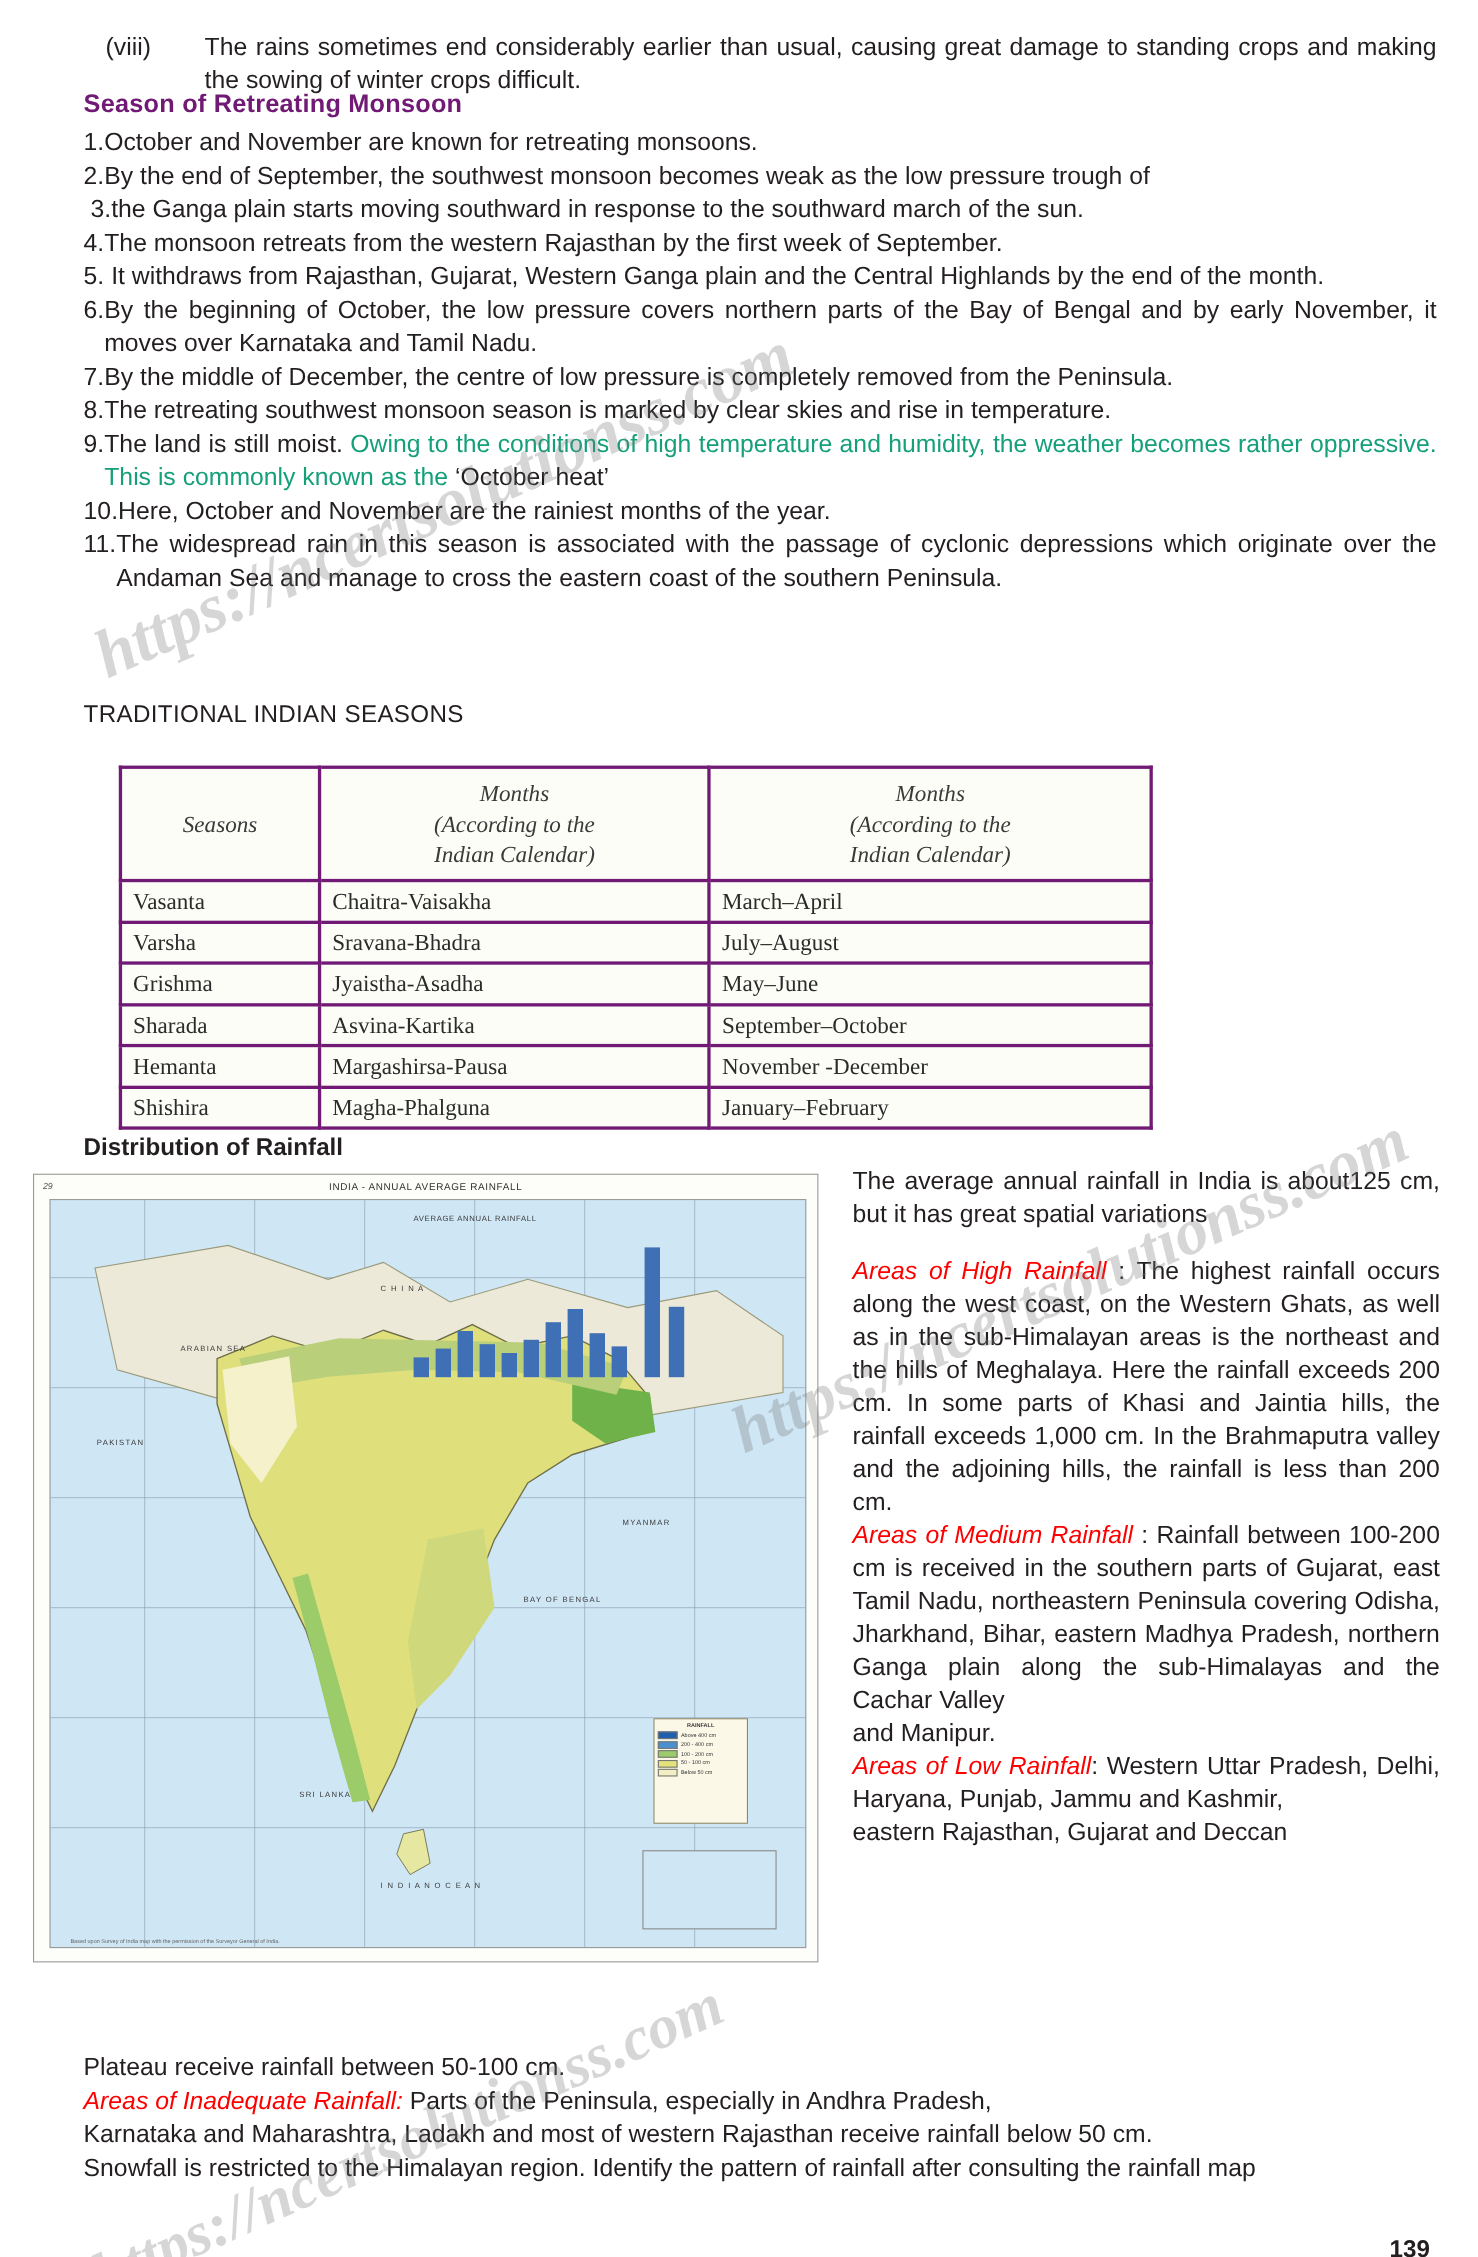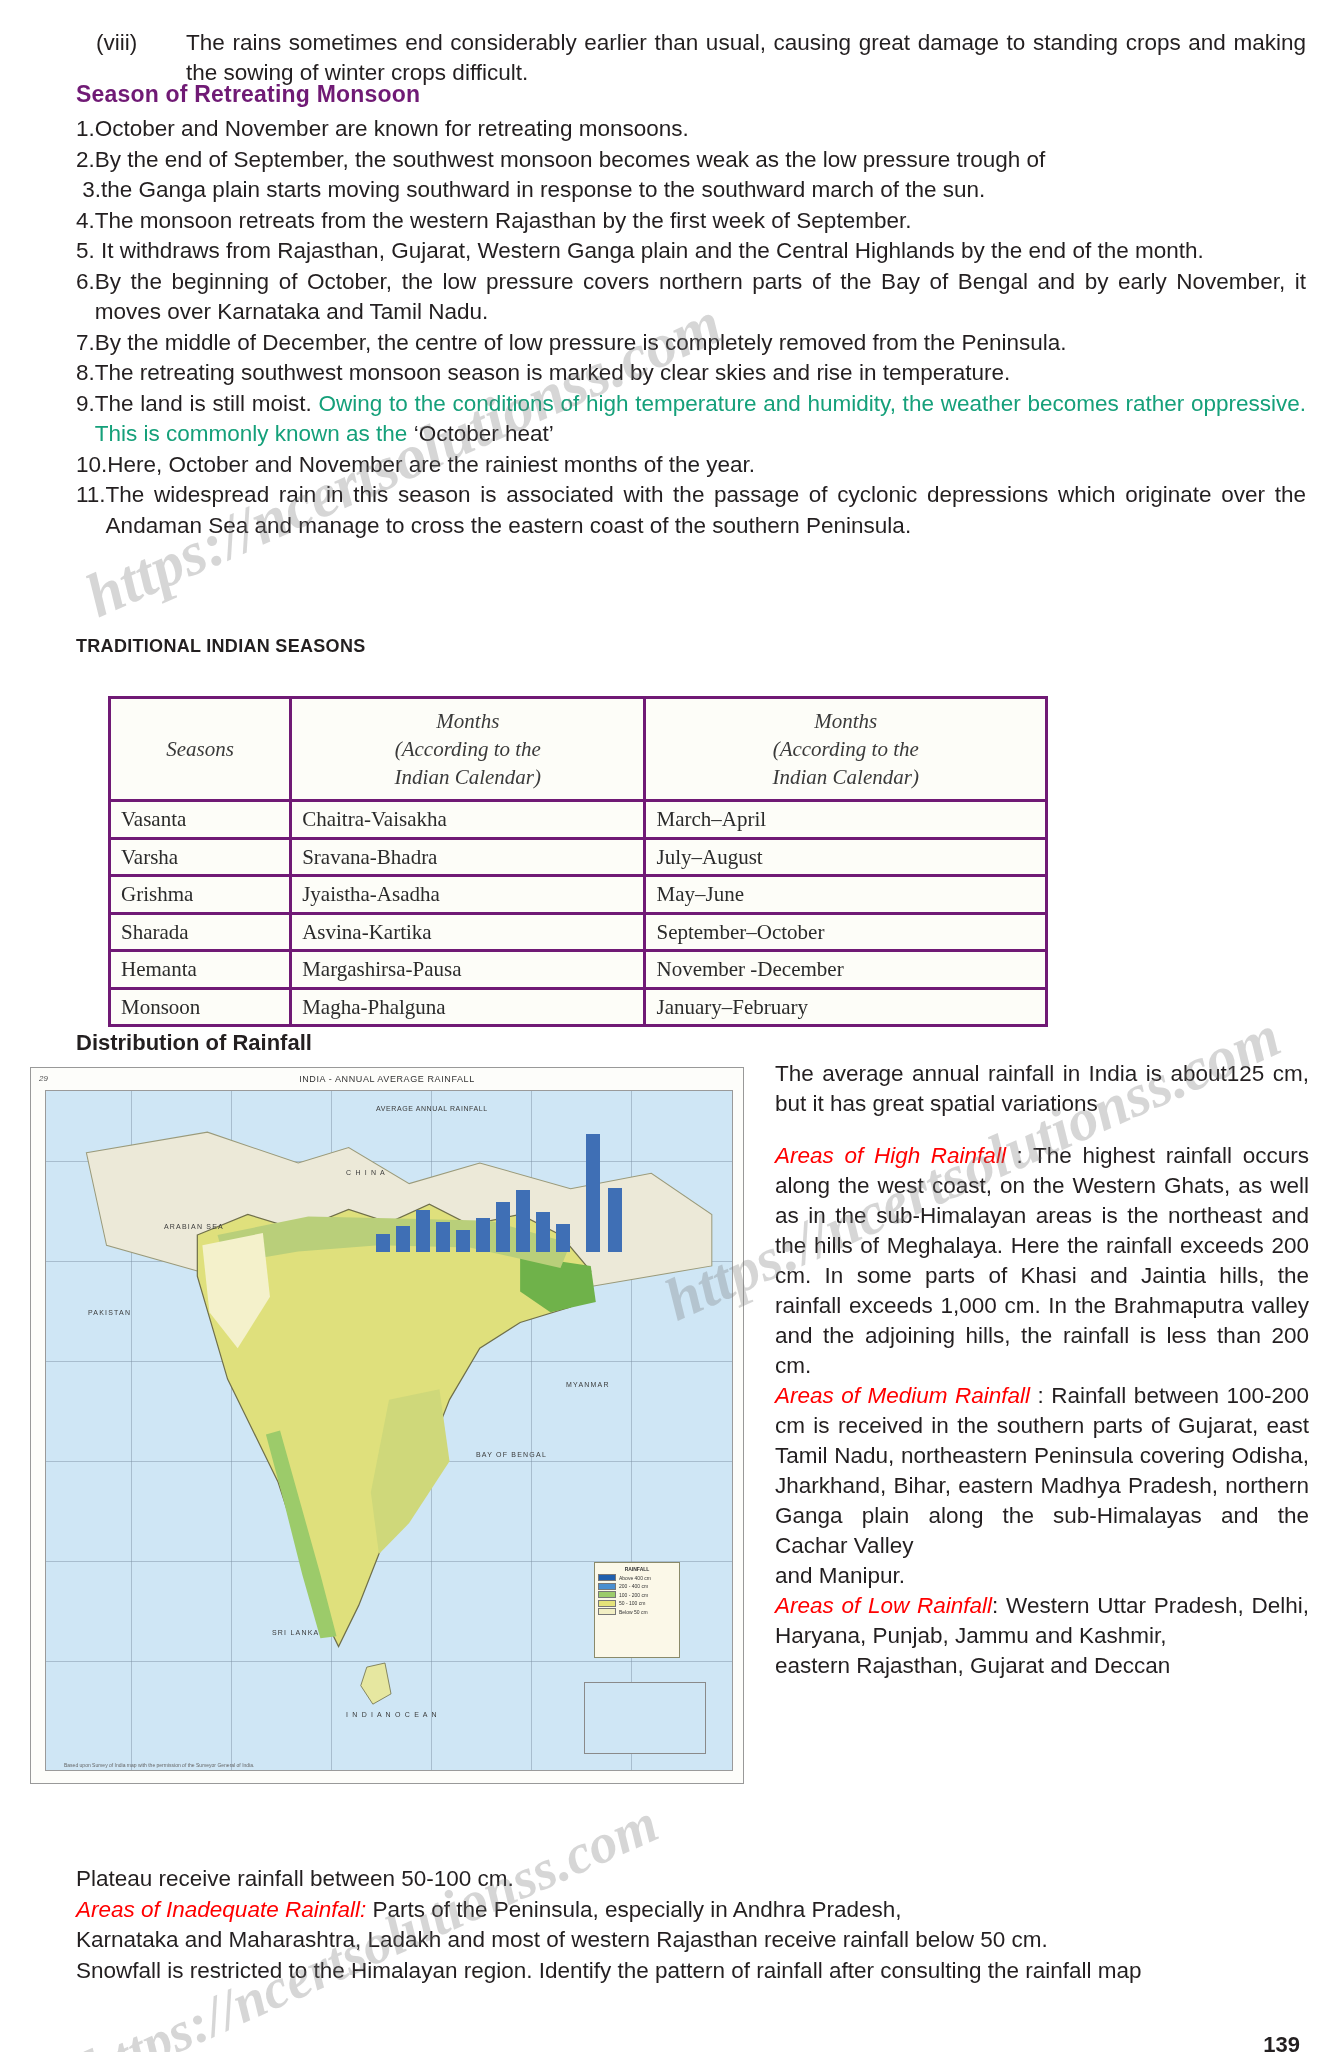--- a/index.html
+++ b/index.html
@@ -76,22 +76,22 @@
   .list-block .t {
     flex: 1 1 auto;
     text-align: justify;
   }
   .green { color: #15a07a; }
 
   .trad-head {
     position: absolute;
     left: 76px;
     top: 612px;
-    font-size: 18px;
-    font-weight: bold;
+    font-size: 22px;
+    font-weight: normal;
     letter-spacing: .3px;
   }
 
   
   table.seasons {
     position: absolute;
     left: 108px;
     top: 672px;
     width: 940px;
     border-collapse: collapse;
@@ -386,21 +386,21 @@
       <td>Sharada</td>
       <td>Asvina-Kartika</td>
       <td>September–October</td>
     </tr>
     <tr>
       <td>Hemanta</td>
       <td>Margashirsa-Pausa</td>
       <td>November -December</td>
     </tr>
     <tr>
-      <td>Monsoon</td>
+      <td>Shishira</td>
       <td>Magha-Phalguna</td>
       <td>January–February</td>
     </tr>
   </tbody>
     </table>
 
   <div class="dist-head">Distribution of Rainfall</div>
 
   <div class="map-box">
     <div class="map-corner">29</div>

